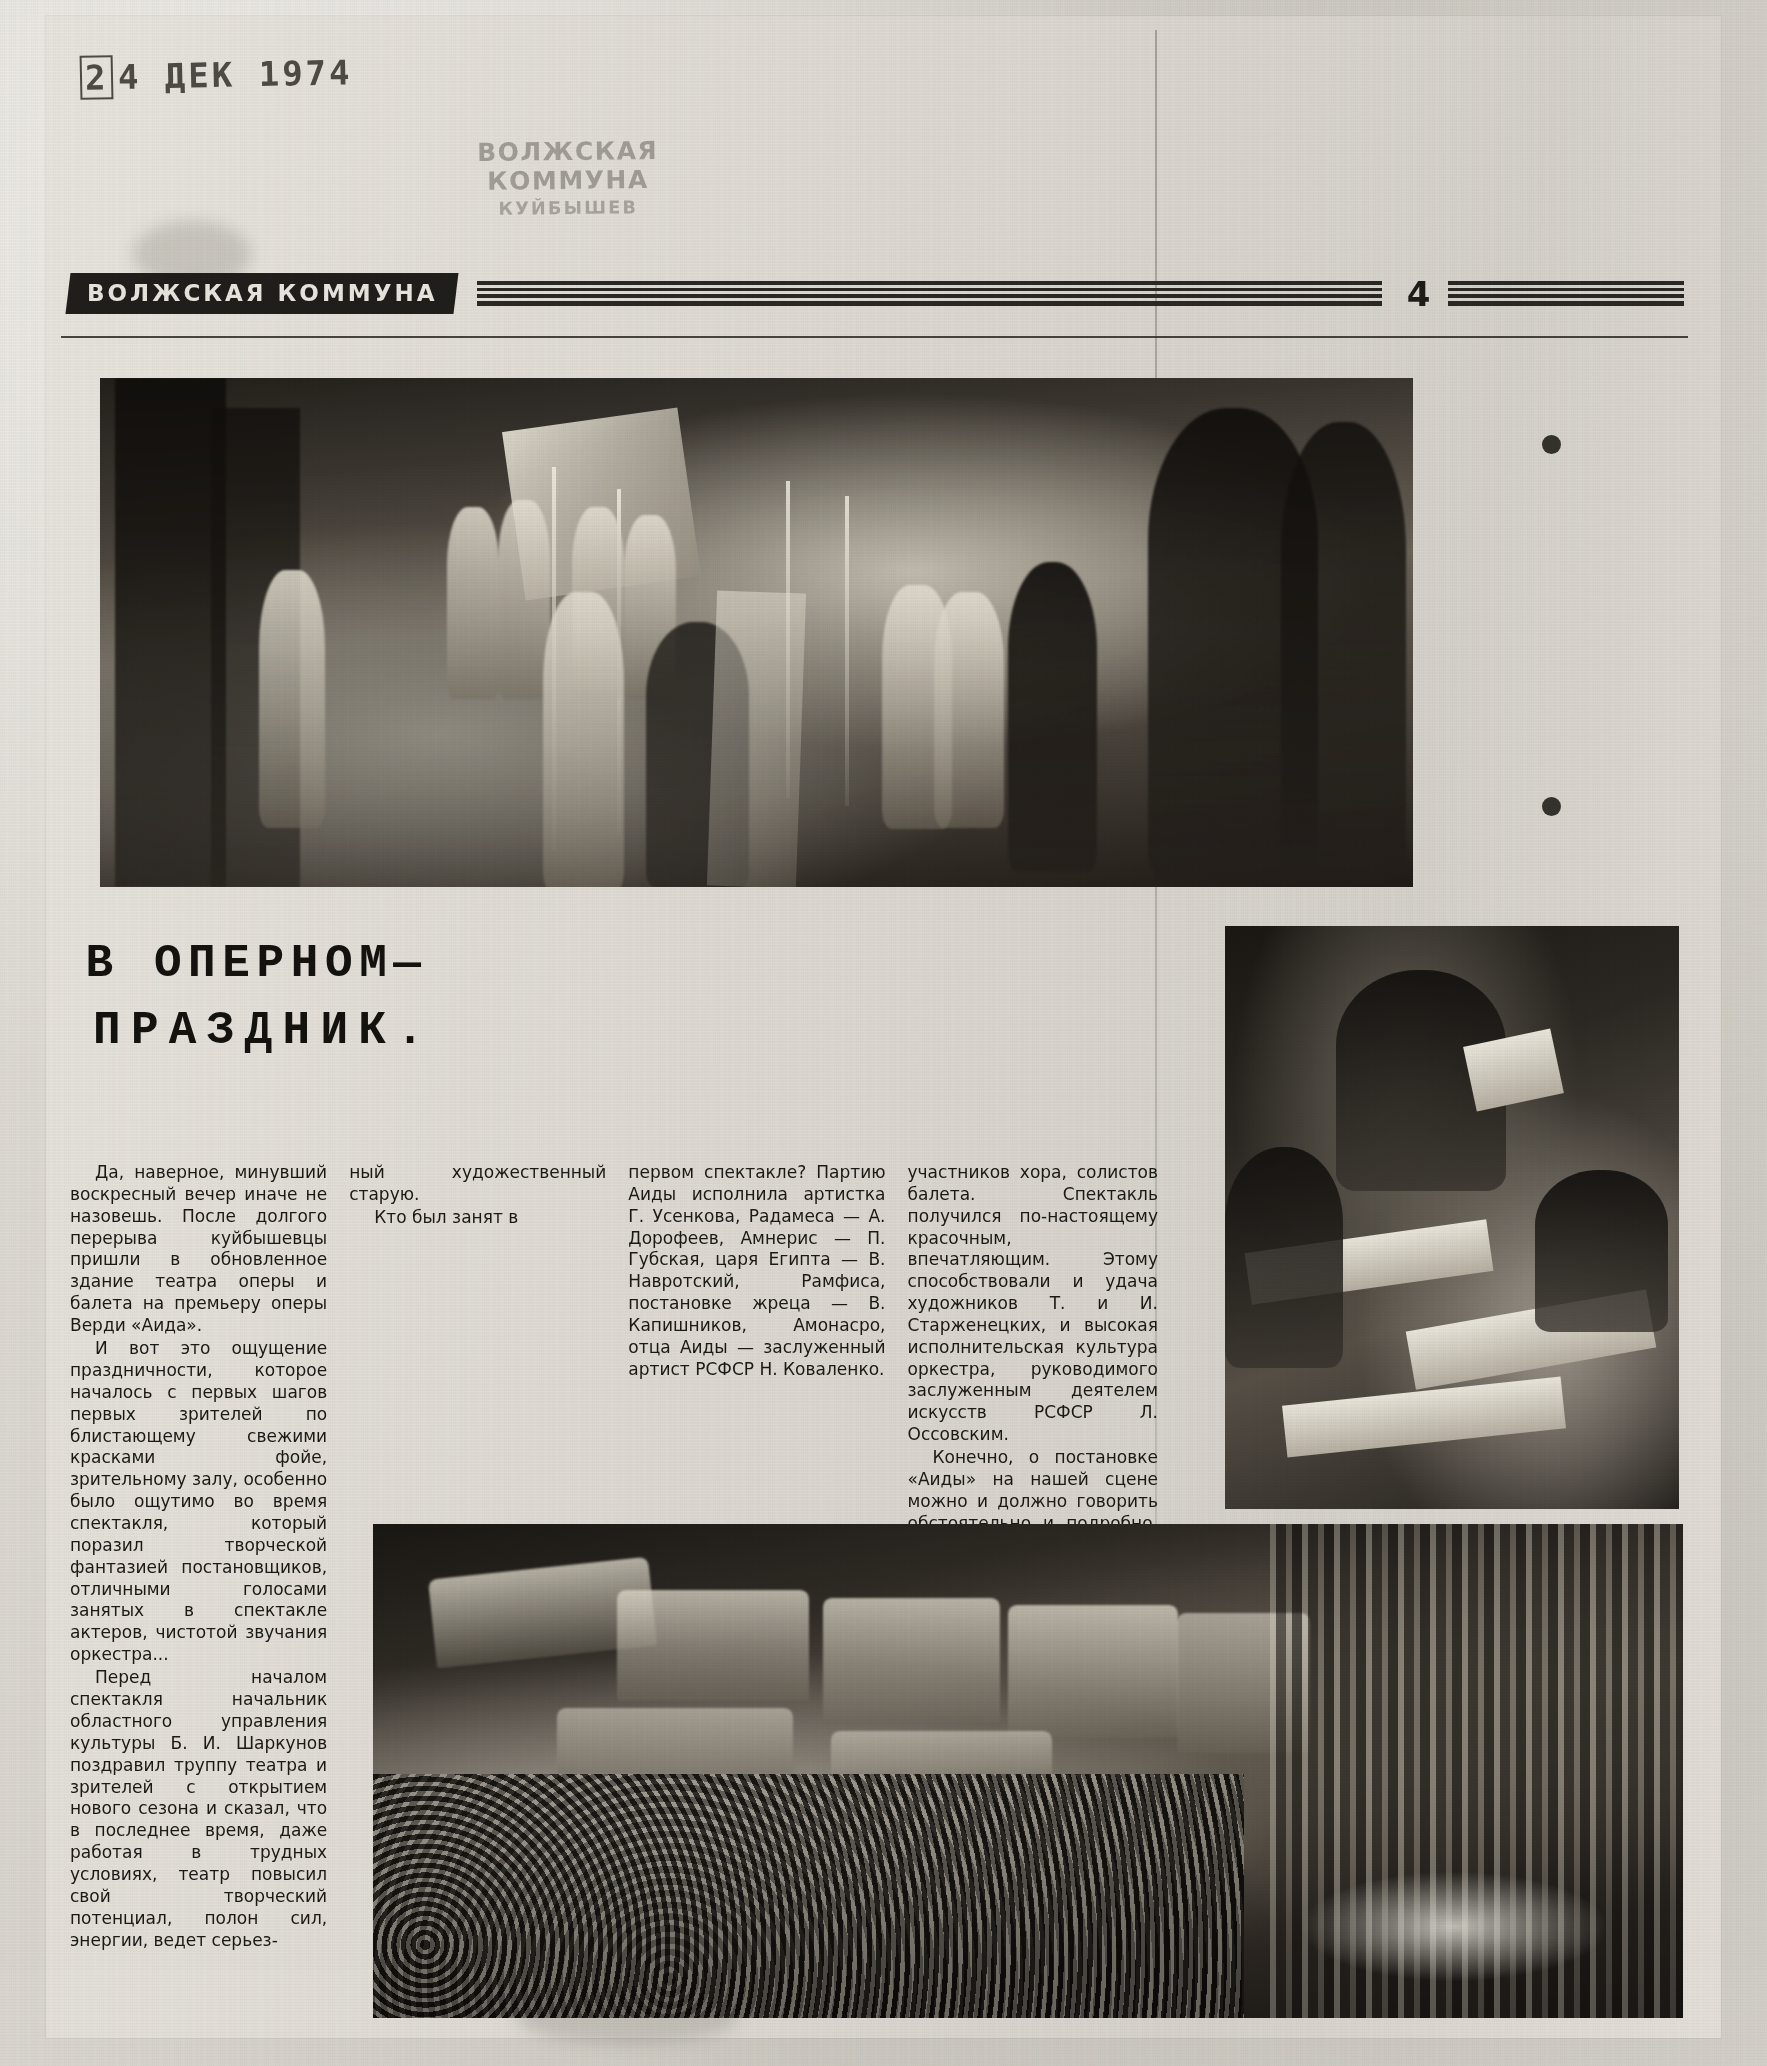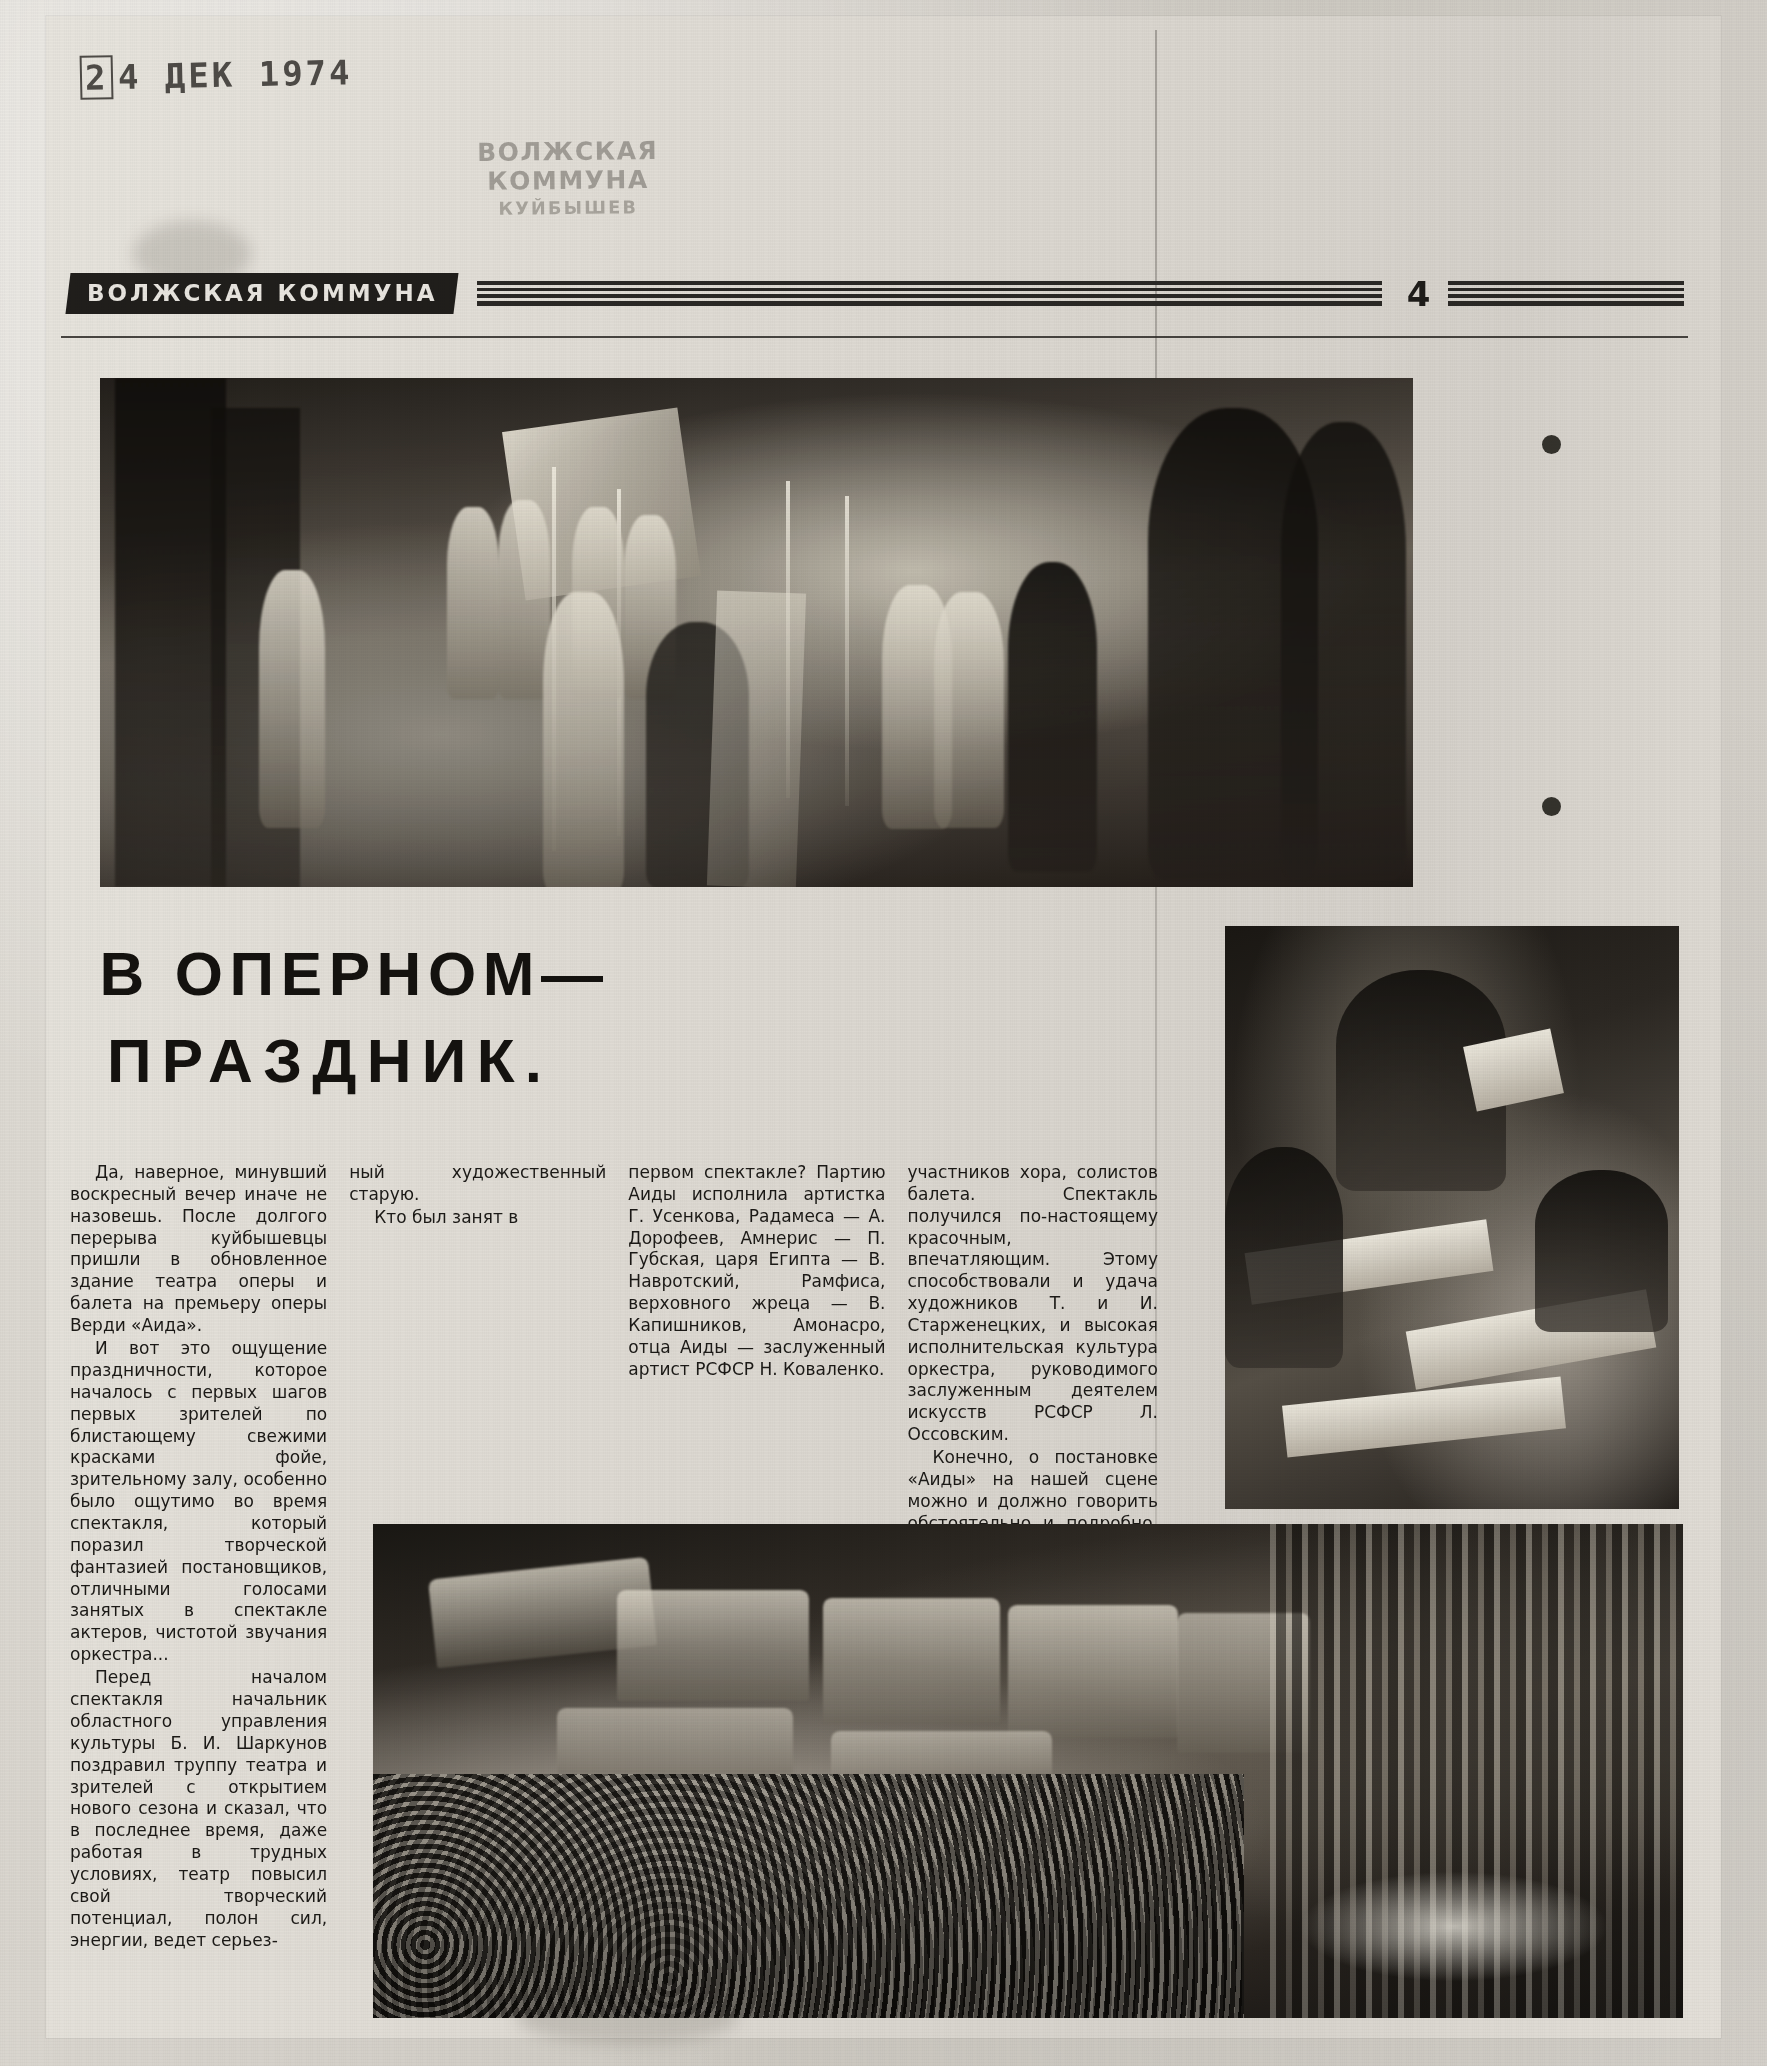--- a/index.html
+++ b/index.html
@@ -217,27 +217,27 @@
     left: 1542px;
     width: 19px;
     height: 19px;
     border-radius: 50%;
     background: #17150f;
     opacity: .85;
   }
   
   .headline {
     position: absolute;
-    left: 70px;
+    left: 56px;
     top: 936px;
     width: 908px;
-    font-family: Liberation Sans, sans-serif;
+    font-family: Liberation Mono, monospace;
     font-weight: 700;
     color: #14120f;
-    font-size: 62px;
+    font-size: 46px;
     letter-spacing: 6.6px;
     line-height: 1.24;
   }
   .headline .l1 { padding-left: 29.5px; }
   .headline .l2 { padding-left: 37px; margin-top: 10.3px; letter-spacing: 10.3px; }
   
   .cols {
     position: absolute;
     left: 70px;
     top: 1162px;
@@ -414,21 +414,21 @@
     <div class="col">
       <p>Да, наверное, минувший воскресный вечер иначе не назовешь. После долгого перерыва куйбышевцы пришли в обновленное здание театра оперы и балета на премьеру оперы Верди «Аида».</p>
       <p>И вот это ощущение праздничности, которое началось с первых шагов первых зрителей по блистающему свежими красками фойе, зрительному залу, особенно было ощутимо во время спектакля, который поразил творческой фантазией постановщиков, отличными голосами занятых в спектакле актеров, чистотой звучания оркестра...</p>
       <p>Перед началом спектакля начальник областного управления культуры Б. И. Шаркунов поздравил труппу театра и зрителей с открытием нового сезона и сказал, что в последнее время, даже работая в трудных условиях, театр повысил свой творческий потенциал, полон сил, энергии, ведет серьез-</p>
     </div>
     <div class="col">
       <p style="text-indent:0">ный художественный старую.</p>
       <p>Кто был занят в</p>
     </div>
     <div class="col">
-      <p style="text-indent:0">первом спектакле? Партию Аиды исполнила артистка Г. Усенкова, Радамеса — А. Дорофеев, Амнерис — П. Губская, царя Египта — В. Навротский, Рамфиса, верховного жреца — В. Капишников, Амонасро, отца Аиды — заслуженный артист РСФСР Н. Коваленко.</p>
+      <p style="text-indent:0">первом спектакле? Партию Аиды исполнила артистка Г. Усенкова, Радамеса — А. Дорофеев, Амнерис — П. Губская, царя Египта — В. Навротский, Рамфиса, постановке жреца — В. Капишников, Амонасро, отца Аиды — заслуженный артист РСФСР Н. Коваленко.</p>
     </div>
     <div class="col col-4">
       <p style="text-indent:0">участников хора, солистов балета. Спектакль получился по-настоящему красочным, впечатляющим. Этому способствовали и удача художников Т. и И. Старженецких, и высокая исполнительская культура оркестра, руководимого заслуженным деятелем искусств РСФСР Л. Оссовским.</p>
       <p>Конечно, о постановке «Аиды» на нашей сцене можно и должно говорить обстоятельно и подробно. Пока же скажем только, что это — несомненная удача театра, и хочется верить в то, что и новые встречи зрителей со своим театром будут столь же праздничными.</p>
       <p class="sign">Е. НИКОЛАЕВ.</p>
     </div>
   </div>
 
   <div class="photo-cond">
     <div class="figure" style="left:111px;top:44px;width:170px;height:221px;"></div>

